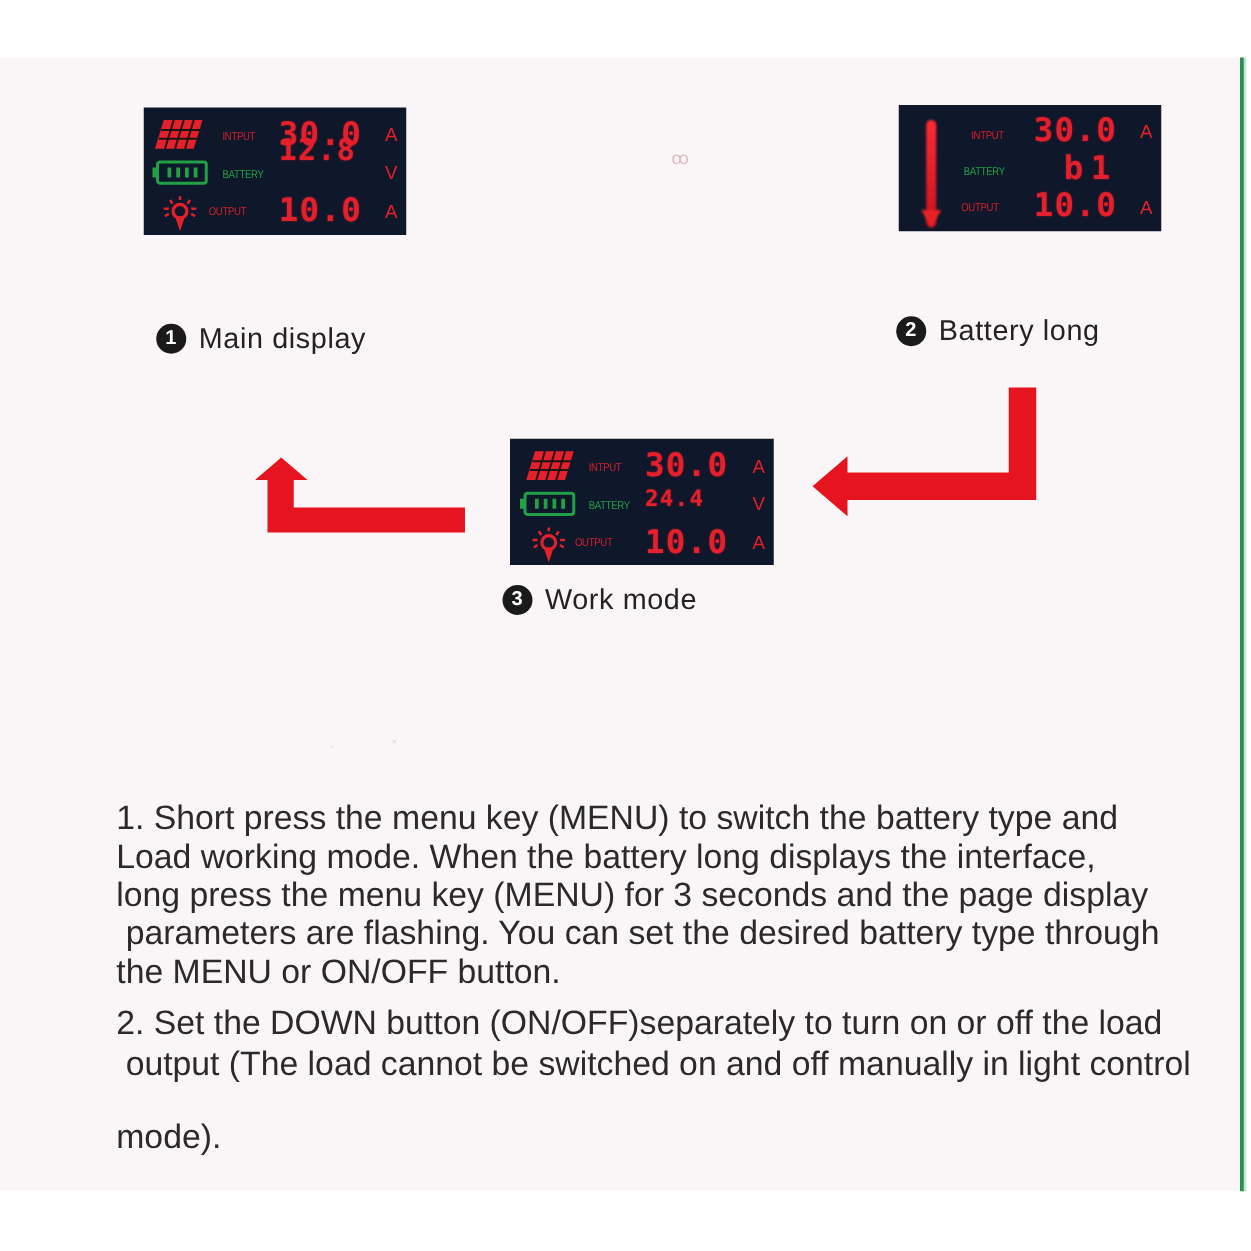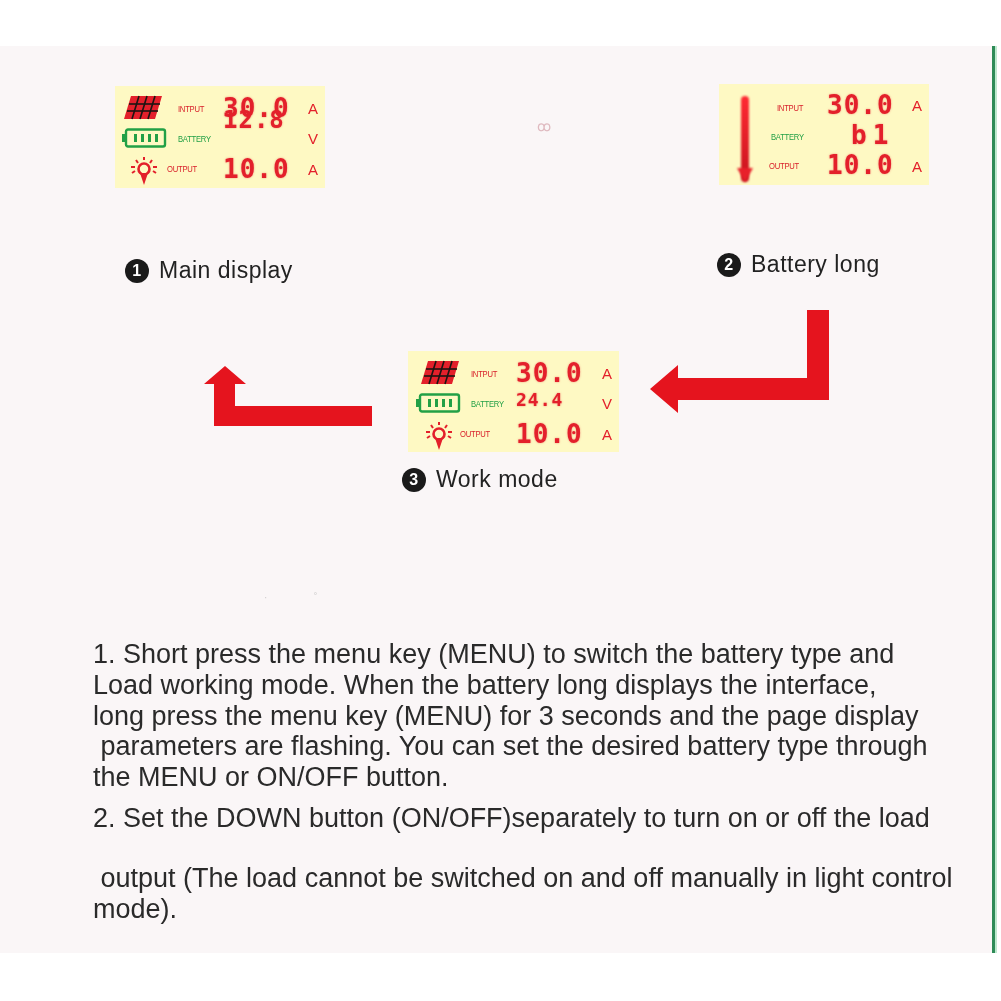--- a/index.html
+++ b/index.html
@@ -12,21 +12,21 @@
     position:absolute; left:0; top:46px; width:994px; height:907px;
     background:#faf6f7;
   }
   .green-rule {
     position:absolute; left:992px; top:46px; width:3px; height:907px;
     background:#2e8b57;
     box-shadow: 2px 0 0 #bfe9cf;
   }
   
   .lcd {
-    position:absolute; background:#fef9c3;
+    position:absolute; background:#0f172a;
     box-sizing:border-box;
   }
   .lcd .lbl {
     position:absolute; font-size:9px; letter-spacing:-0.3px;
     font-family:"Liberation Sans Narrow","Liberation Sans", sans-serif;
     transform:scaleX(0.85); transform-origin:left center;
   }
   .lcd .lbl.red { color:#d8202a; }
   .lcd .lbl.green { color:#22a046; }
   .lcd .val {
@@ -209,15 +209,15 @@
 <div>
   <div class="para" style="top:639px;">1. Short press the menu key (MENU) to switch the battery type and</div>
   <div class="para" style="top:670px;">Load working mode. When the battery long displays the interface,</div>
   <div class="para" style="top:701px;">long press the menu key (MENU) for 3 seconds and the page display</div>
   <div class="para" style="top:731px;"> parameters are flashing. You can set the desired battery type through</div>
   <div class="para" style="top:762px;">the MENU or ON/OFF button.</div>
 </div>
 
 <div>
   <div class="para" style="top:803px;">2. Set the DOWN button (ON/OFF)separately to turn on or off the load</div>
-  <div class="para" style="top:863px;"> output (The load cannot be switched on and off manually in light control</div>
+  <div class="para" style="top:836px;"> output (The load cannot be switched on and off manually in light control</div>
   <div class="para" style="top:894px;">mode).</div>
 </div>
 
 </body></html>

